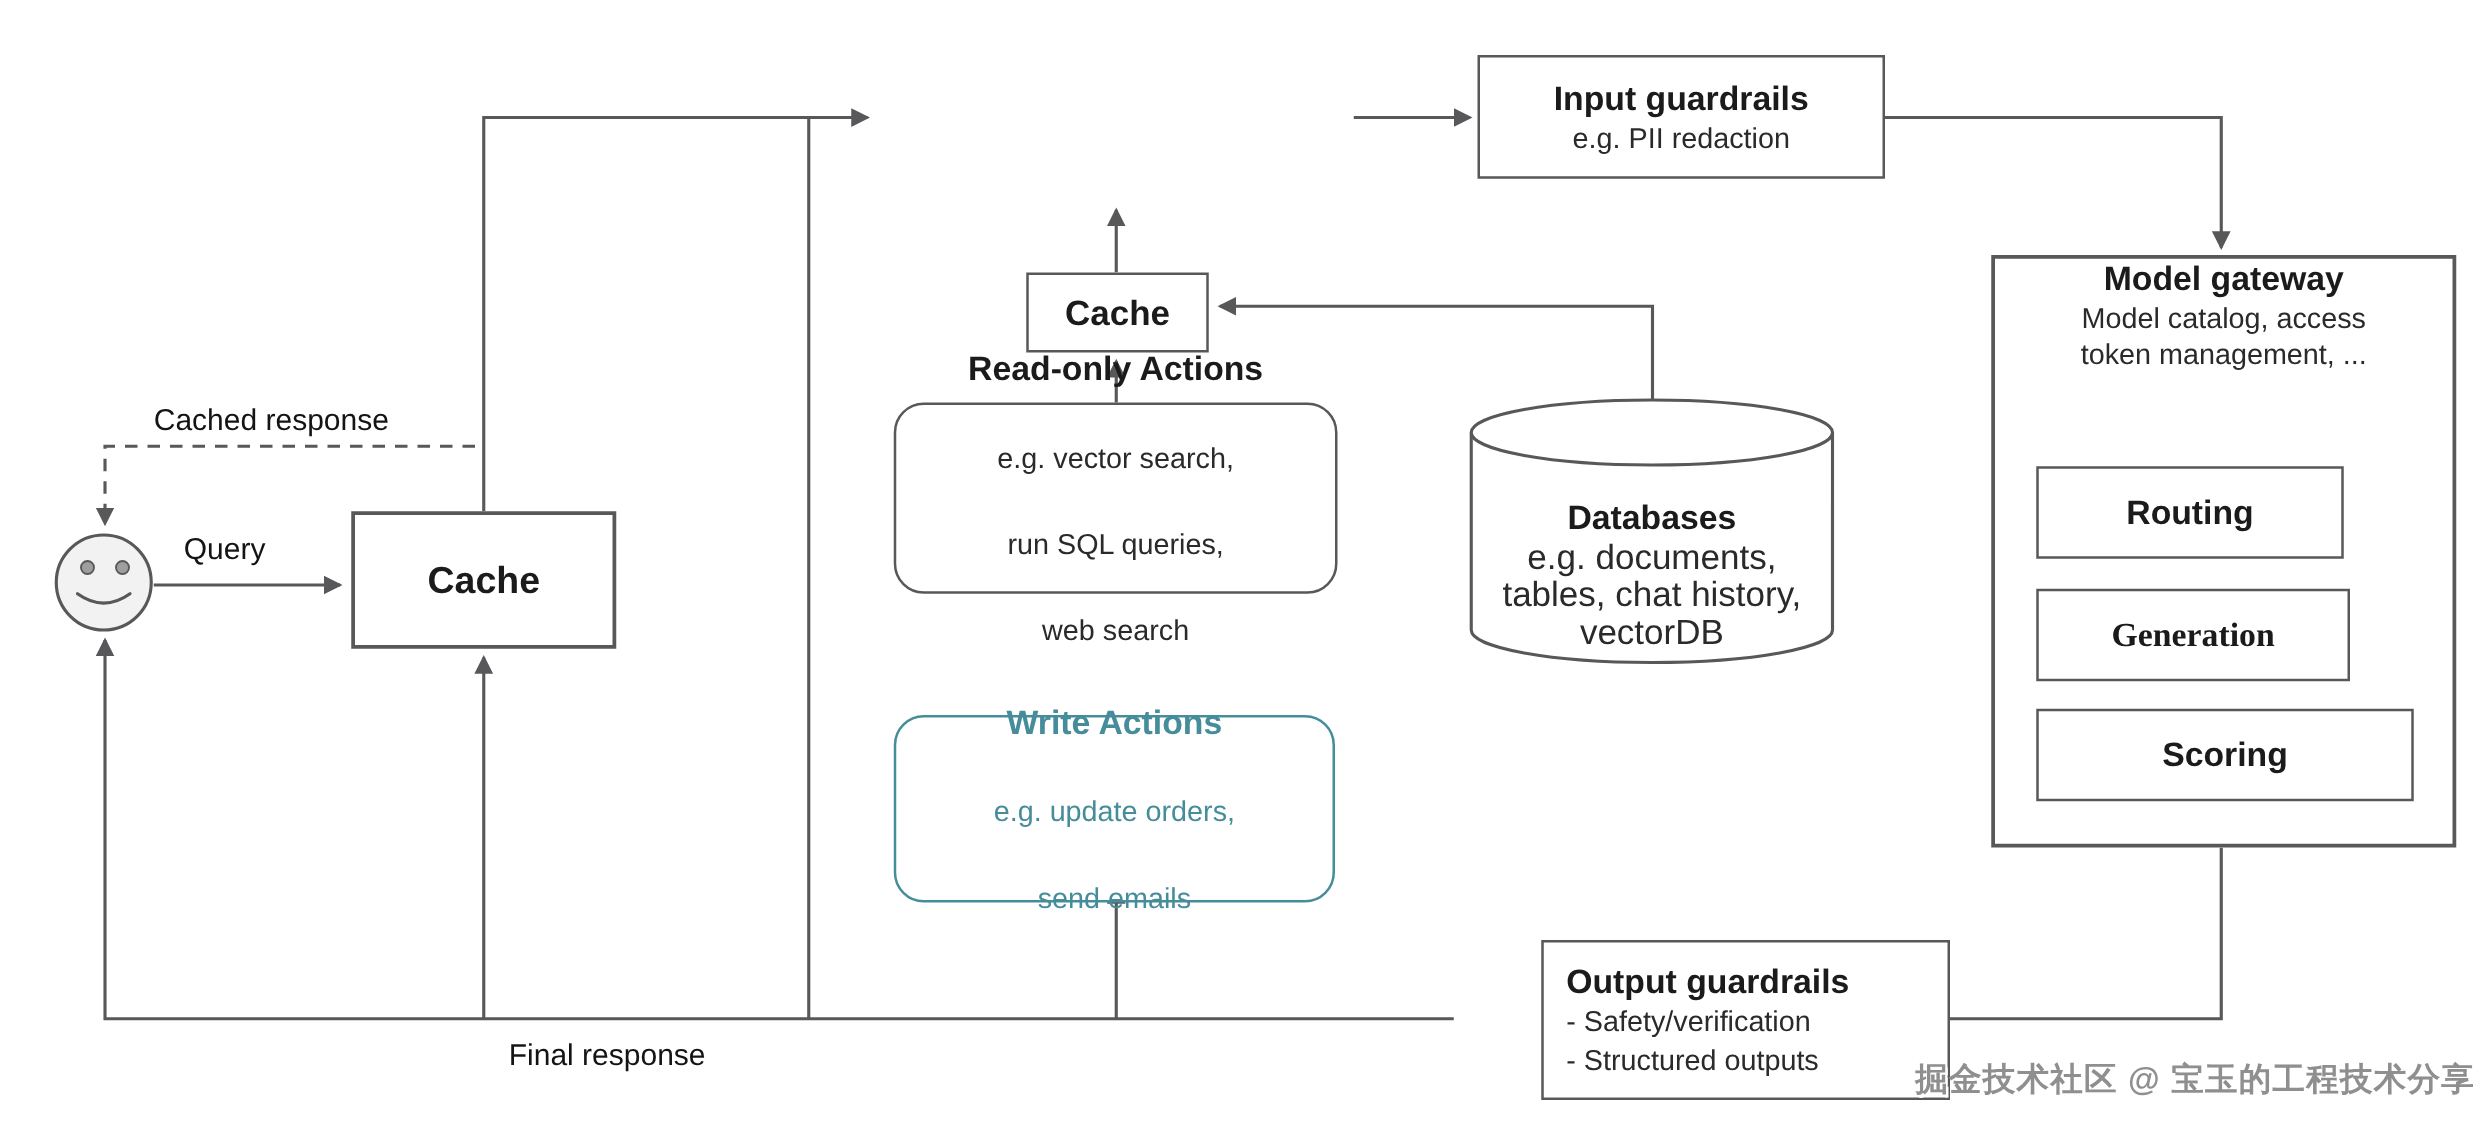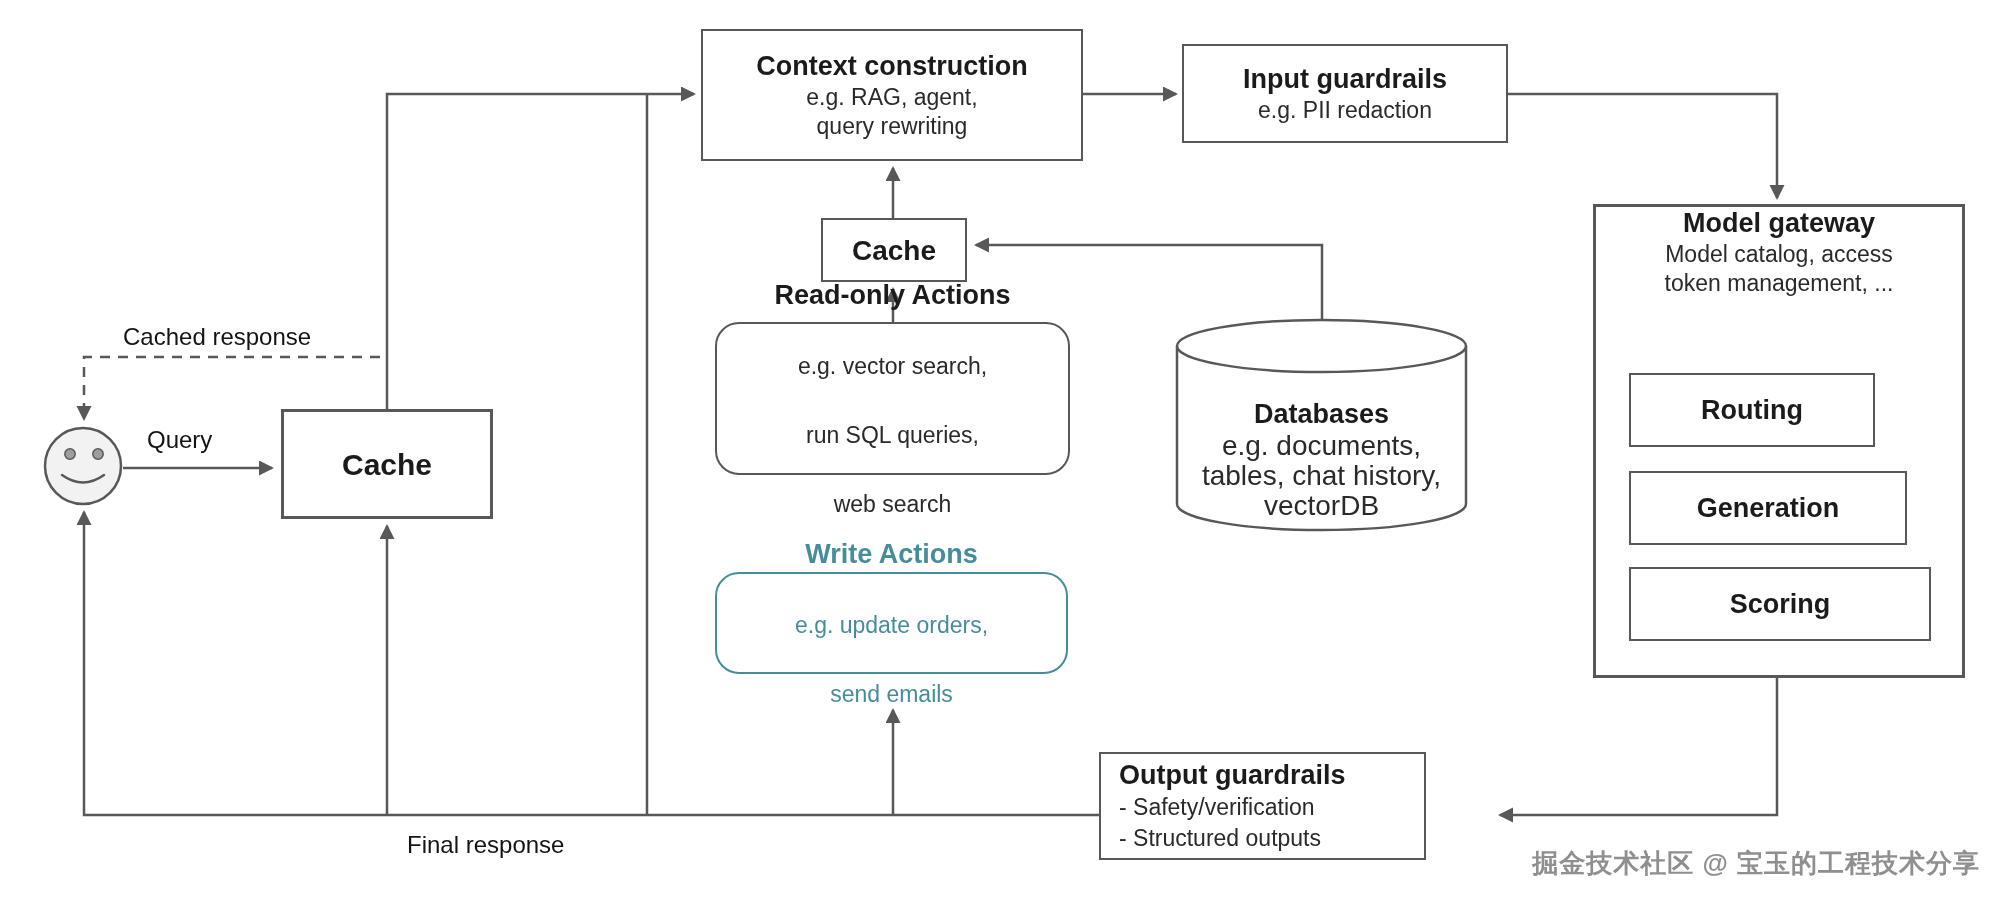--- a/index.html
+++ b/index.html
@@ -94,25 +94,20 @@
 
     <path d="M893 322 V289" stroke="#58585a" stroke-width="2.5" marker-end="url(#arrow)"></path>
 
     <path d="M893 218 V168" stroke="#58585a" stroke-width="2.5" marker-end="url(#arrow)"></path>
 
     <path d="M1322 321 V245 H976" stroke="#58585a" stroke-width="2.5" marker-end="url(#arrow)"></path>
 
     <path d="M380 357 H84 V419" stroke="#58585a" stroke-width="2.5" stroke-dasharray="10 8" marker-end="url(#arrow)"></path>
   </svg>
 
-  <div class="node" style="left:701px;top:29px;width:382px;height:132px;">
-    <div class="title">Context construction</div>
-    <div class="sub">e.g. RAG, agent,</div>
-    <div class="sub">query rewriting</div>
-  </div>
 
   <div class="node" style="left:1182px;top:44px;width:326px;height:99px;">
     <div class="title">Input guardrails</div>
     <div class="sub">e.g. PII redaction</div>
   </div>
 
   <div class="node cache-box" style="left:821px;top:218px;width:146px;height:64px;">
     <div class="title">Cache</div>
   </div>
 
@@ -134,31 +129,31 @@
       <div class="sub">tables, chat history,</div>
       <div class="sub">vectorDB</div>
     </div>
   </div>
 
   <div class="node gateway" style="left:1593px;top:204px;width:372px;height:474px;border-width:3px;">
     <div class="title">Model gateway</div>
     <div class="sub">Model catalog, access</div>
     <div class="sub">token management, ...</div>
     <div class="gateway-child" style="left:33px;top:166px;width:246px;height:74px;">Routing</div>
-    <div class="gateway-child" style="left:33px;top:264px;width:278px;height:74px;">Generation</div>
+    <div class="gateway-child" style="left:33px;top:264px;width:251px;height:74px;font-family:Liberation Serif, serif;">Generation</div>
     <div class="gateway-child" style="left:33px;top:360px;width:302px;height:74px;">Scoring</div>
   </div>
 
-  <div class="node rounded teal-box" style="left:715px;top:572px;width:353px;height:102px;">
+  <div class="node rounded teal-box" style="left:715px;top:572px;width:353px;height:150px;">
     <div class="title">Write Actions</div>
     <div class="sub">e.g. update orders,</div>
     <div class="sub">send emails</div>
   </div>
 
-  <div class="node output-box" style="left:1099px;top:752px;width:327px;height:108px;">
+  <div class="node output-box" style="left:1233px;top:752px;width:327px;height:128px;">
     <div class="title">Output guardrails</div>
     <div class="sub">- Safety/verification</div>
     <div class="sub">- Structured outputs</div>
   </div>
 
   <div class="node cache-box" style="left:281px;top:409px;width:212px;height:110px;border-width:3px;">
     <div class="title" style="font-size:30px;">Cache</div>
   </div>
 
   <div class="smiley" style="left:43px;top:426px;width:80px;height:80px;">

